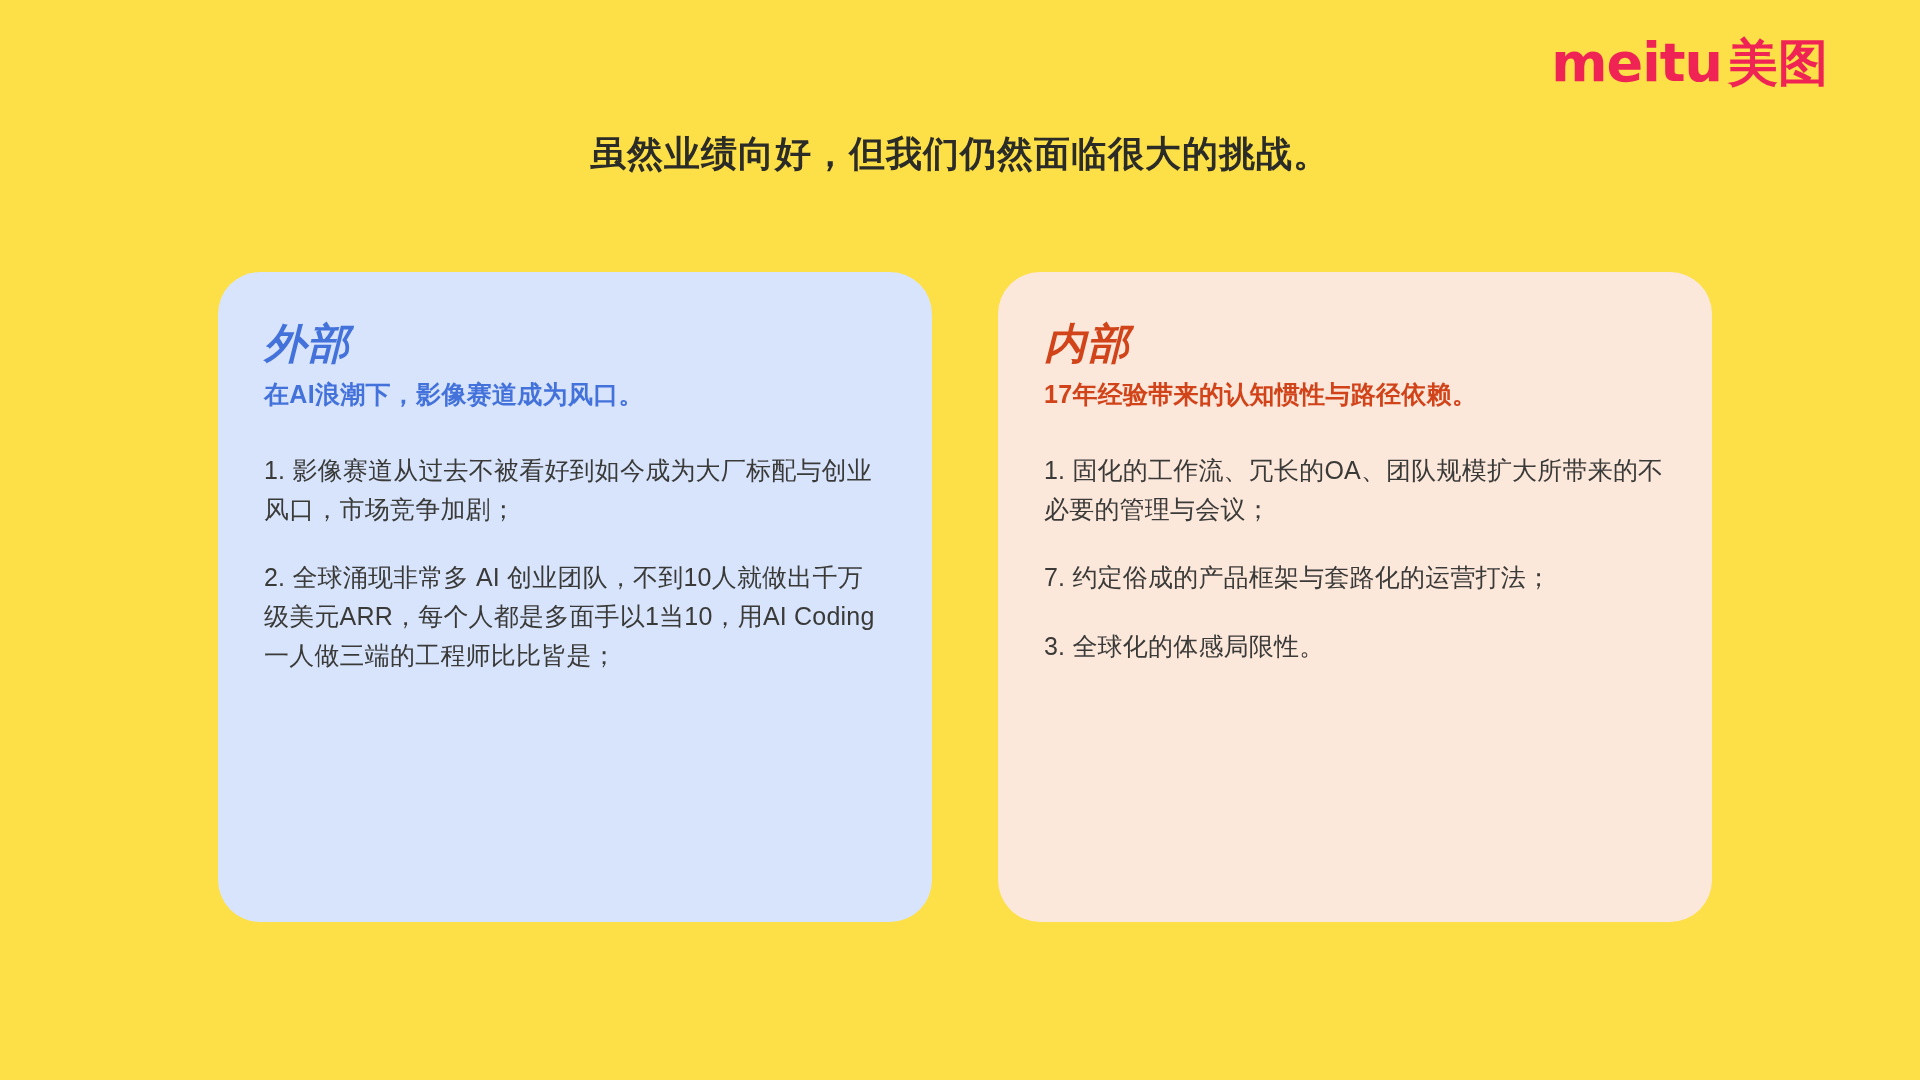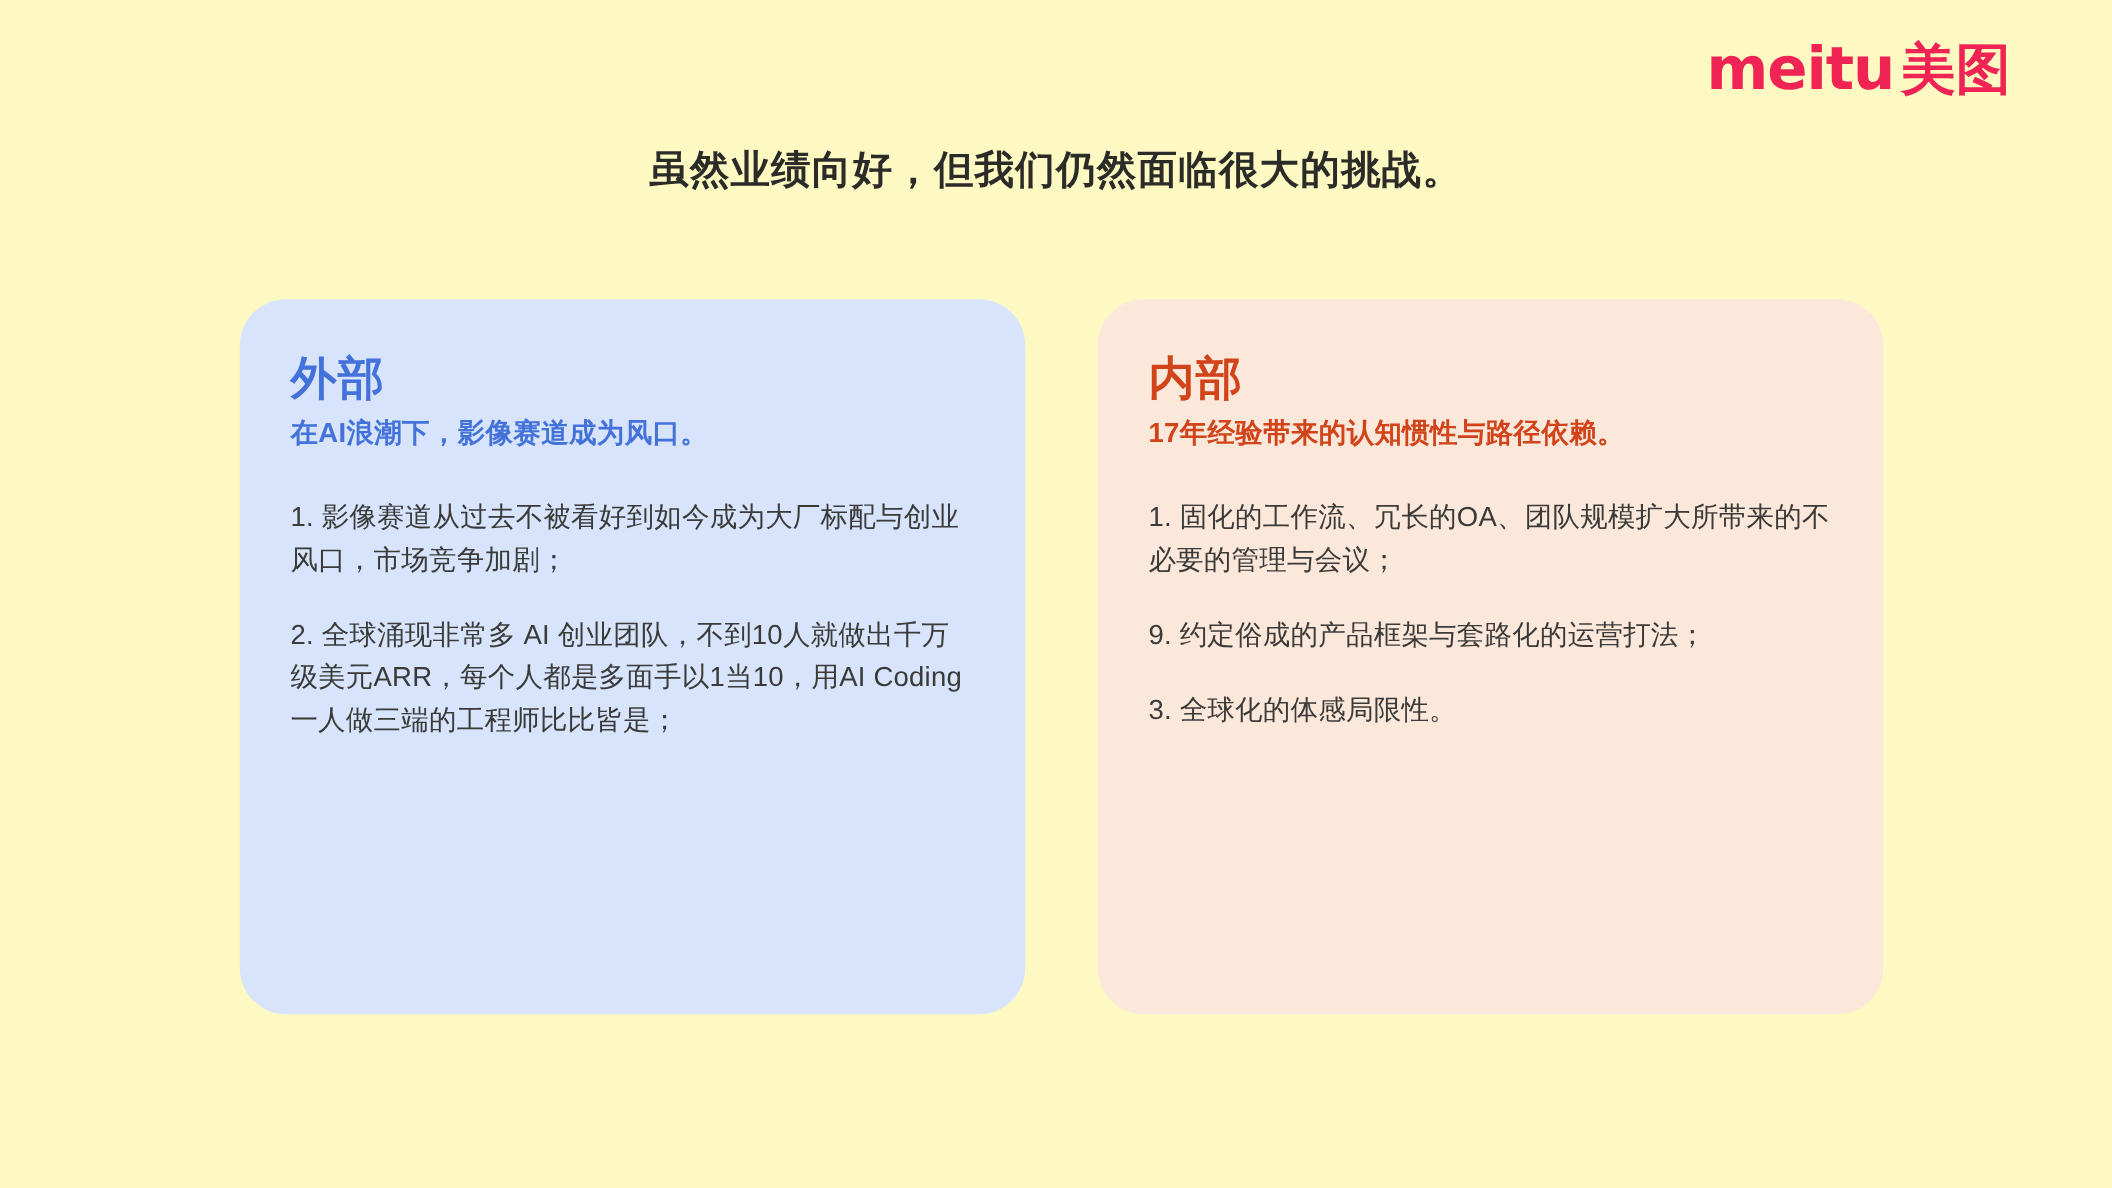--- a/index.html
+++ b/index.html
@@ -13,21 +13,21 @@
     background: #FDF8F4;
     font-family: "Liberation Sans", "DejaVu Sans", sans-serif;
     overflow: hidden;
     position: relative;
   }
 
   .slide {
     position: relative;
     width: 1920px;
     height: 1080px;
-    background: #fef9c3;
+    background: #fde047;
   }
 
   
   .logo {
     position: absolute;
     top: 34px;
     right: 92px;
     display: flex;
     align-items: center;
     gap: 6px;
@@ -88,20 +88,21 @@
     background: #FCE7DB;
     margin-left: 35px;
   }
 
   .card-heading {
     font-size: 42px;
     font-weight: 700;
     line-height: 1.15;
     margin: 0 0 10px 0;
     letter-spacing: 1px;
+    font-style: italic;
   }
   .card-subtitle {
     font-size: 25px;
     font-weight: 700;
     line-height: 1.3;
     margin: 0 0 40px 0;
     letter-spacing: 0.3px;
   }
   .card-external .card-heading,
   .card-external .card-subtitle { color: #4472DB; }
@@ -143,19 +144,19 @@
         <li class="card-item">1. 影像赛道从过去不被看好到如今成为大厂标配与创业风口，市场竞争加剧；</li>
         <li class="card-item">2. 全球涌现非常多 AI 创业团队，不到10人就做出千万级美元ARR，每个人都是多面手以1当10，用AI Coding一人做三端的工程师比比皆是；</li>
       </ul>
     </section>
 
     <section class="card card-internal">
       <h2 class="card-heading">内部</h2>
       <p class="card-subtitle">17年经验带来的认知惯性与路径依赖。</p>
       <ul class="card-items">
         <li class="card-item">1. 固化的工作流、冗长的OA、团队规模扩大所带来的不必要的管理与会议；</li>
-        <li class="card-item">9. 约定俗成的产品框架与套路化的运营打法；</li>
+        <li class="card-item">7. 约定俗成的产品框架与套路化的运营打法；</li>
         <li class="card-item">3. 全球化的体感局限性。</li>
       </ul>
     </section>
 
   </div>
 </div>
 
 </body></html>

